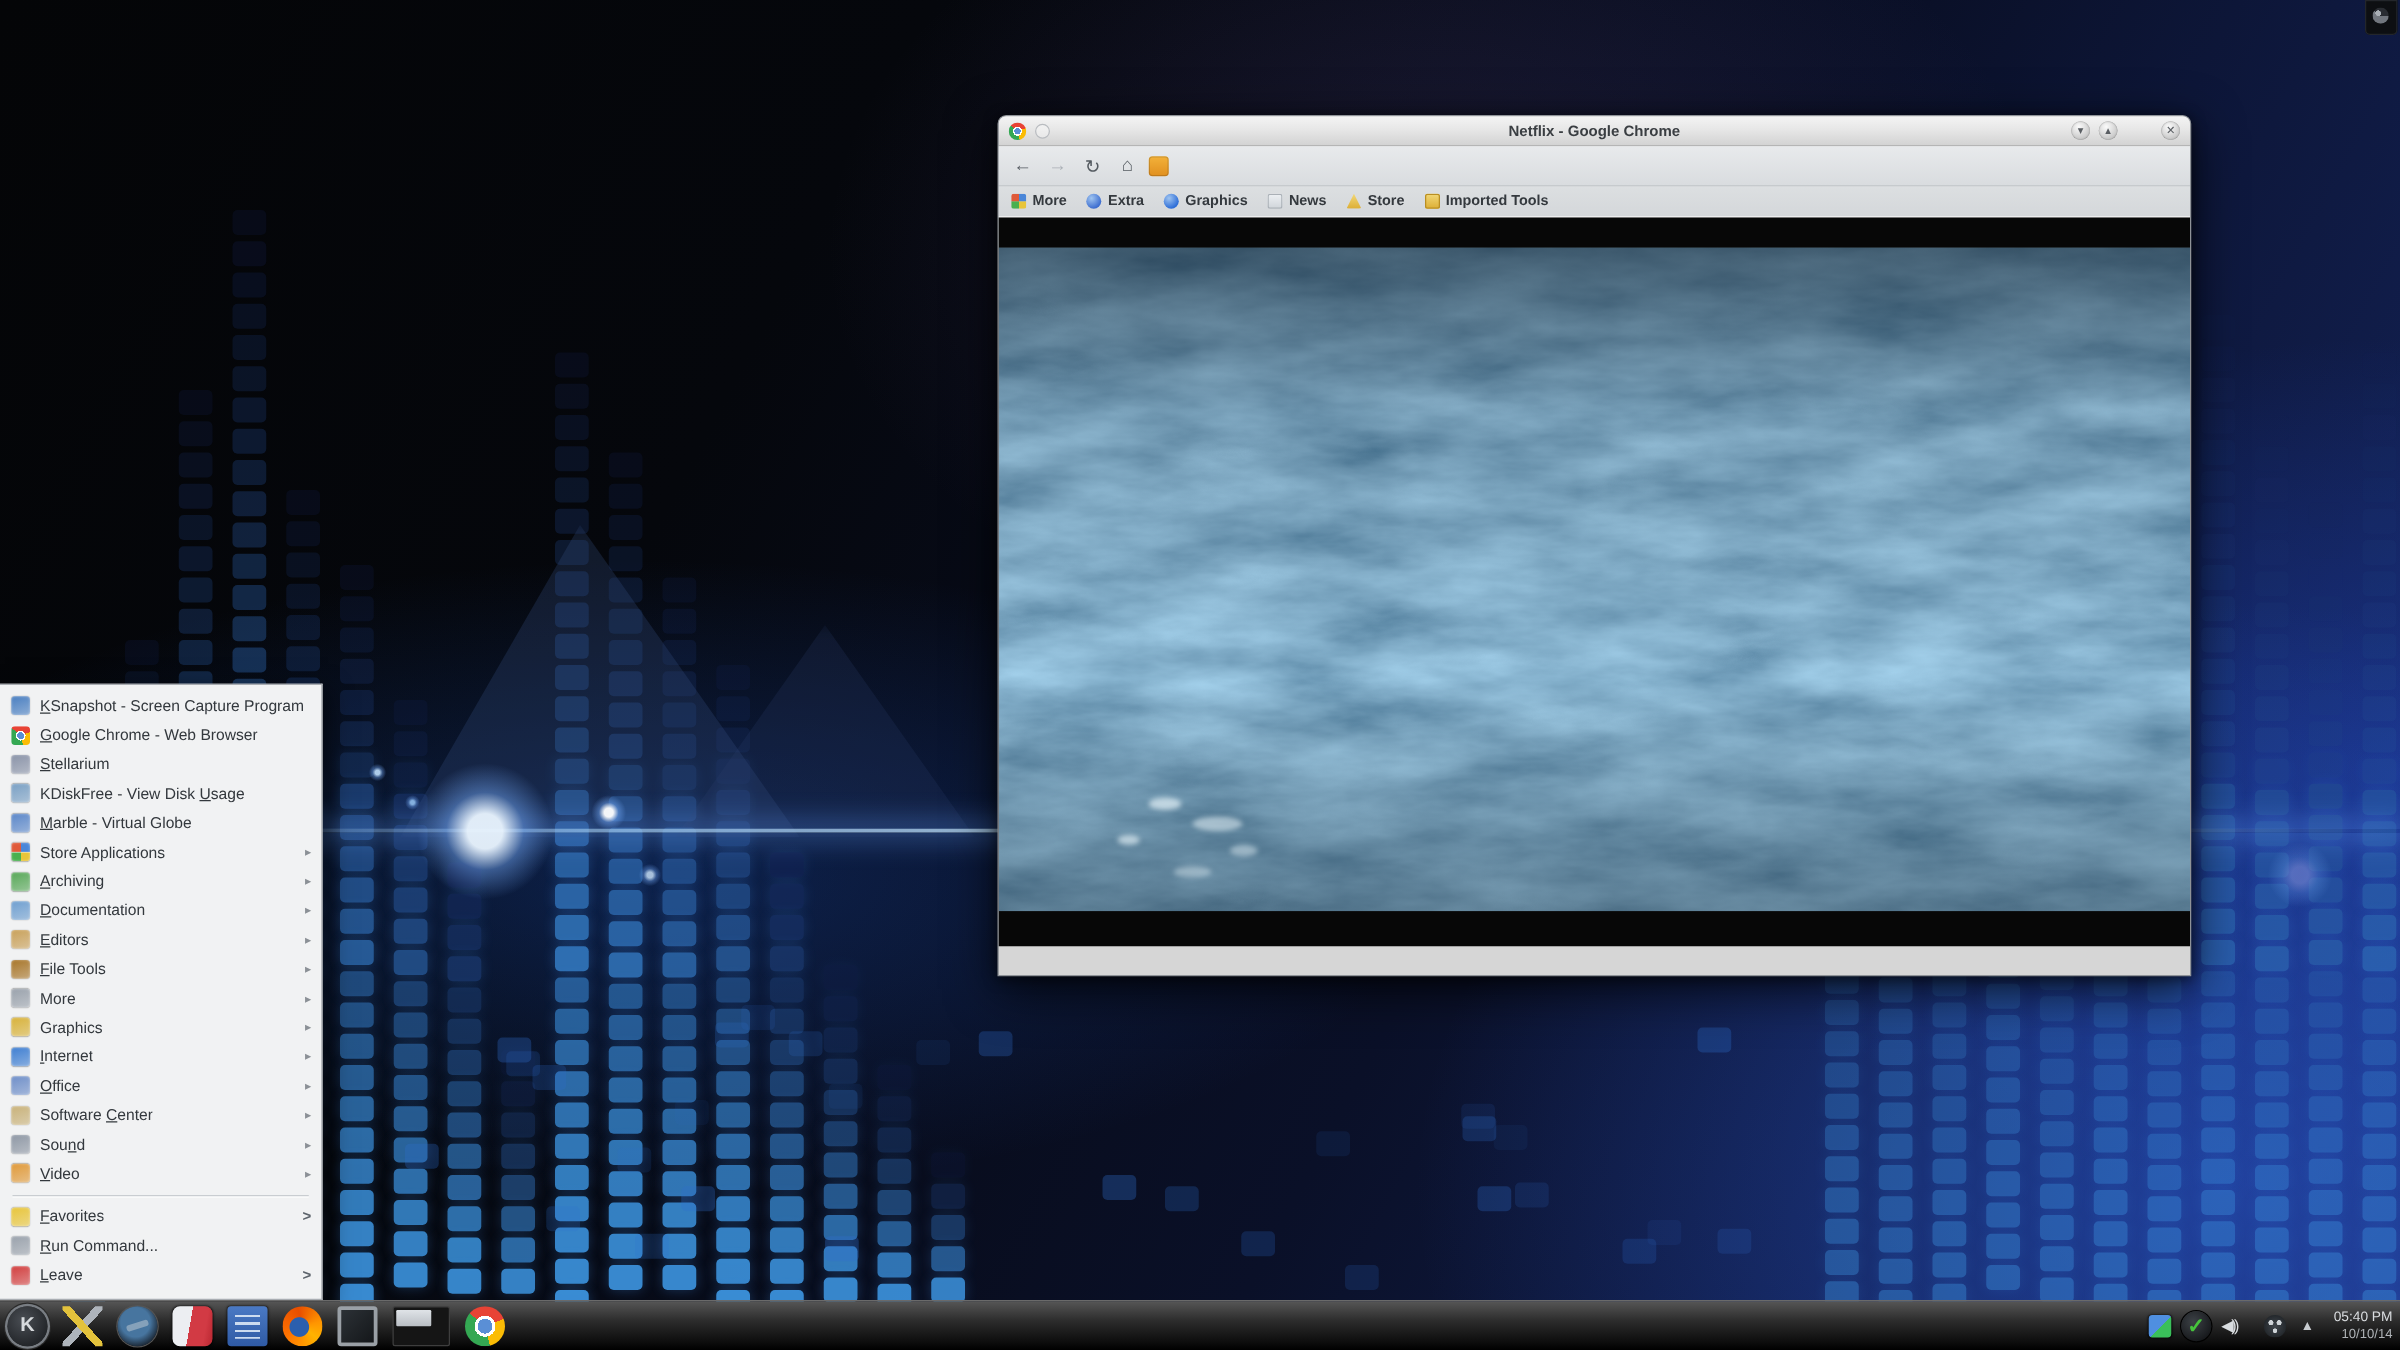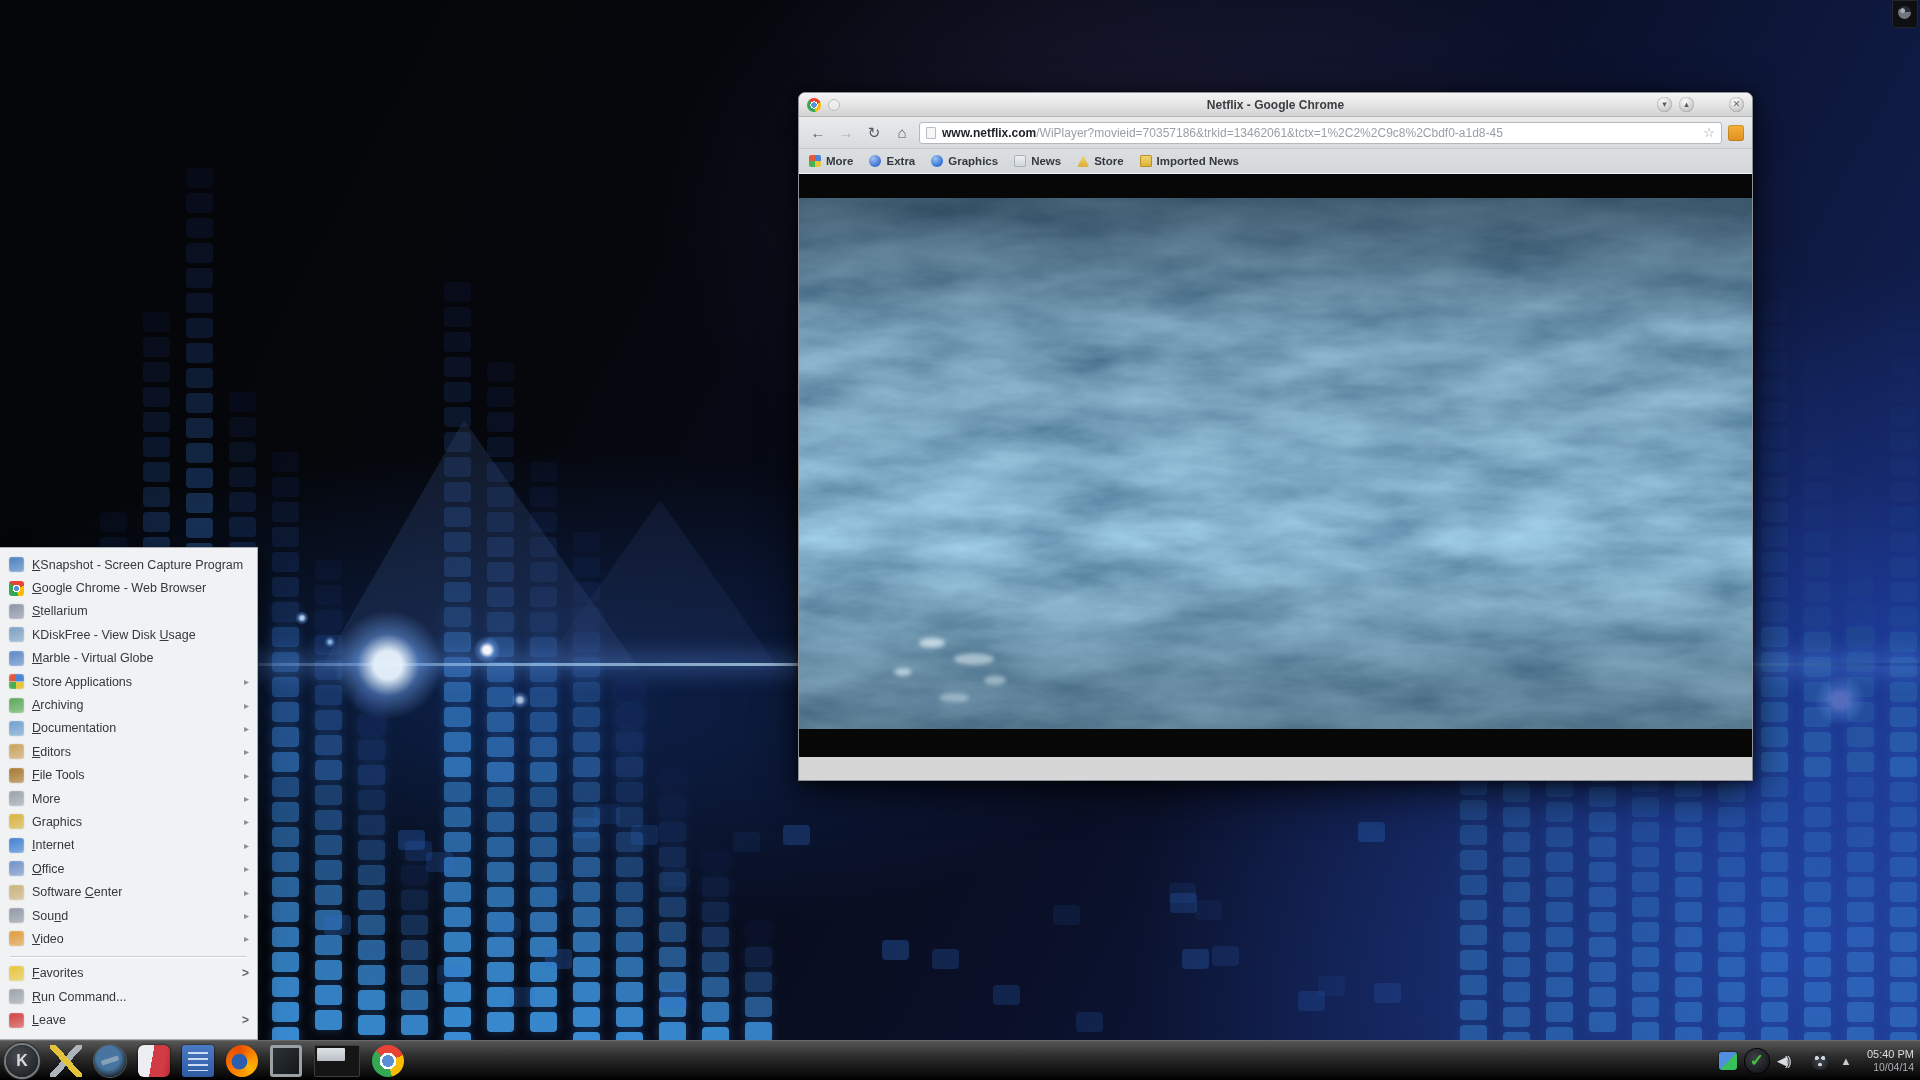--- a/index.html
+++ b/index.html
@@ -861,26 +861,20 @@
         <span class="winbtn close">✕</span>
       </div>
     </div>
 
 
     <div id="toolbar">
       <span class="navbtn">←</span>
       <span class="navbtn disabled">→</span>
       <span class="navbtn">↻</span>
       <span class="navbtn">⌂</span>
-      <div id="urlbox">
-        <span id="page-ico"></span>
-        <span id="url-host">www.netflix.com</span>
-        <span id="url-path">/WiPlayer?movieid=70357186&amp;trkid=13462061&amp;tctx=1%2C2%2C9c8%2Cbdf0-a1d8-45</span>
-        <span id="url-star">☆</span>
-      </div>
       <span id="menu-btn"></span>
     </div>
 
     <div id="bookmarksbar">
         <div class="bm">
           <span class="bmi multi-grid"></span>
           <span class="bmlabel">More</span>
         </div>
         <div class="bm">
           <span class="bmi" style="border-radius: 50%; background: radial-gradient(circle at 35% 30%, rgb(159, 196, 240), rgb(63, 111, 208) 70%);"></span>
@@ -893,21 +887,21 @@
         <div class="bm">
           <span class="bmi folder-light"></span>
           <span class="bmlabel">News</span>
         </div>
         <div class="bm">
           <span class="bmi" style="background: linear-gradient(rgb(242, 216, 120), rgb(220, 174, 52)); clip-path: polygon(50% 0px, 100% 100%, 0px 100%);"></span>
           <span class="bmlabel">Store</span>
         </div>
         <div class="bm">
           <span class="bmi folder-yellow"></span>
-          <span class="bmlabel">Imported News</span>
+          <span class="bmlabel">Imported Tools</span>
         </div>
       </div>
 
     <div id="content">
       <div id="video">
         <svg viewBox="0 0 949 531" preserveAspectRatio="none">
           <defs>
             <filter id="waterF" x="0" y="0" width="100%" height="100%">
               <feTurbulence type="fractalNoise" baseFrequency="0.009 0.028" numOctaves="5" seed="11" result="n"></feTurbulence>
               <feColorMatrix in="n" type="matrix" values="0.34 0 0 0 0.07
@@ -1045,17 +1039,17 @@
         <span class="lnch i-chrome-icon"></span>
       </div>
     <div id="tray">
       <span class="tray-ico i-network-icon"></span>
         <span class="tray-ico i-updates-icon"></span>
         <span class="tray-ico i-volume-icon">◀))</span>
         <span class="tray-ico i-devices-icon"></span>
         <span class="tray-ico i-expand-icon">▲</span>
         <div id="clock">
         <div class="time">05:40 PM</div>
-        <div class="date">10/04/14</div>
+        <div class="date">10/10/14</div>
       </div>
     </div>
   </div>
 </div>
 
 </body></html>

